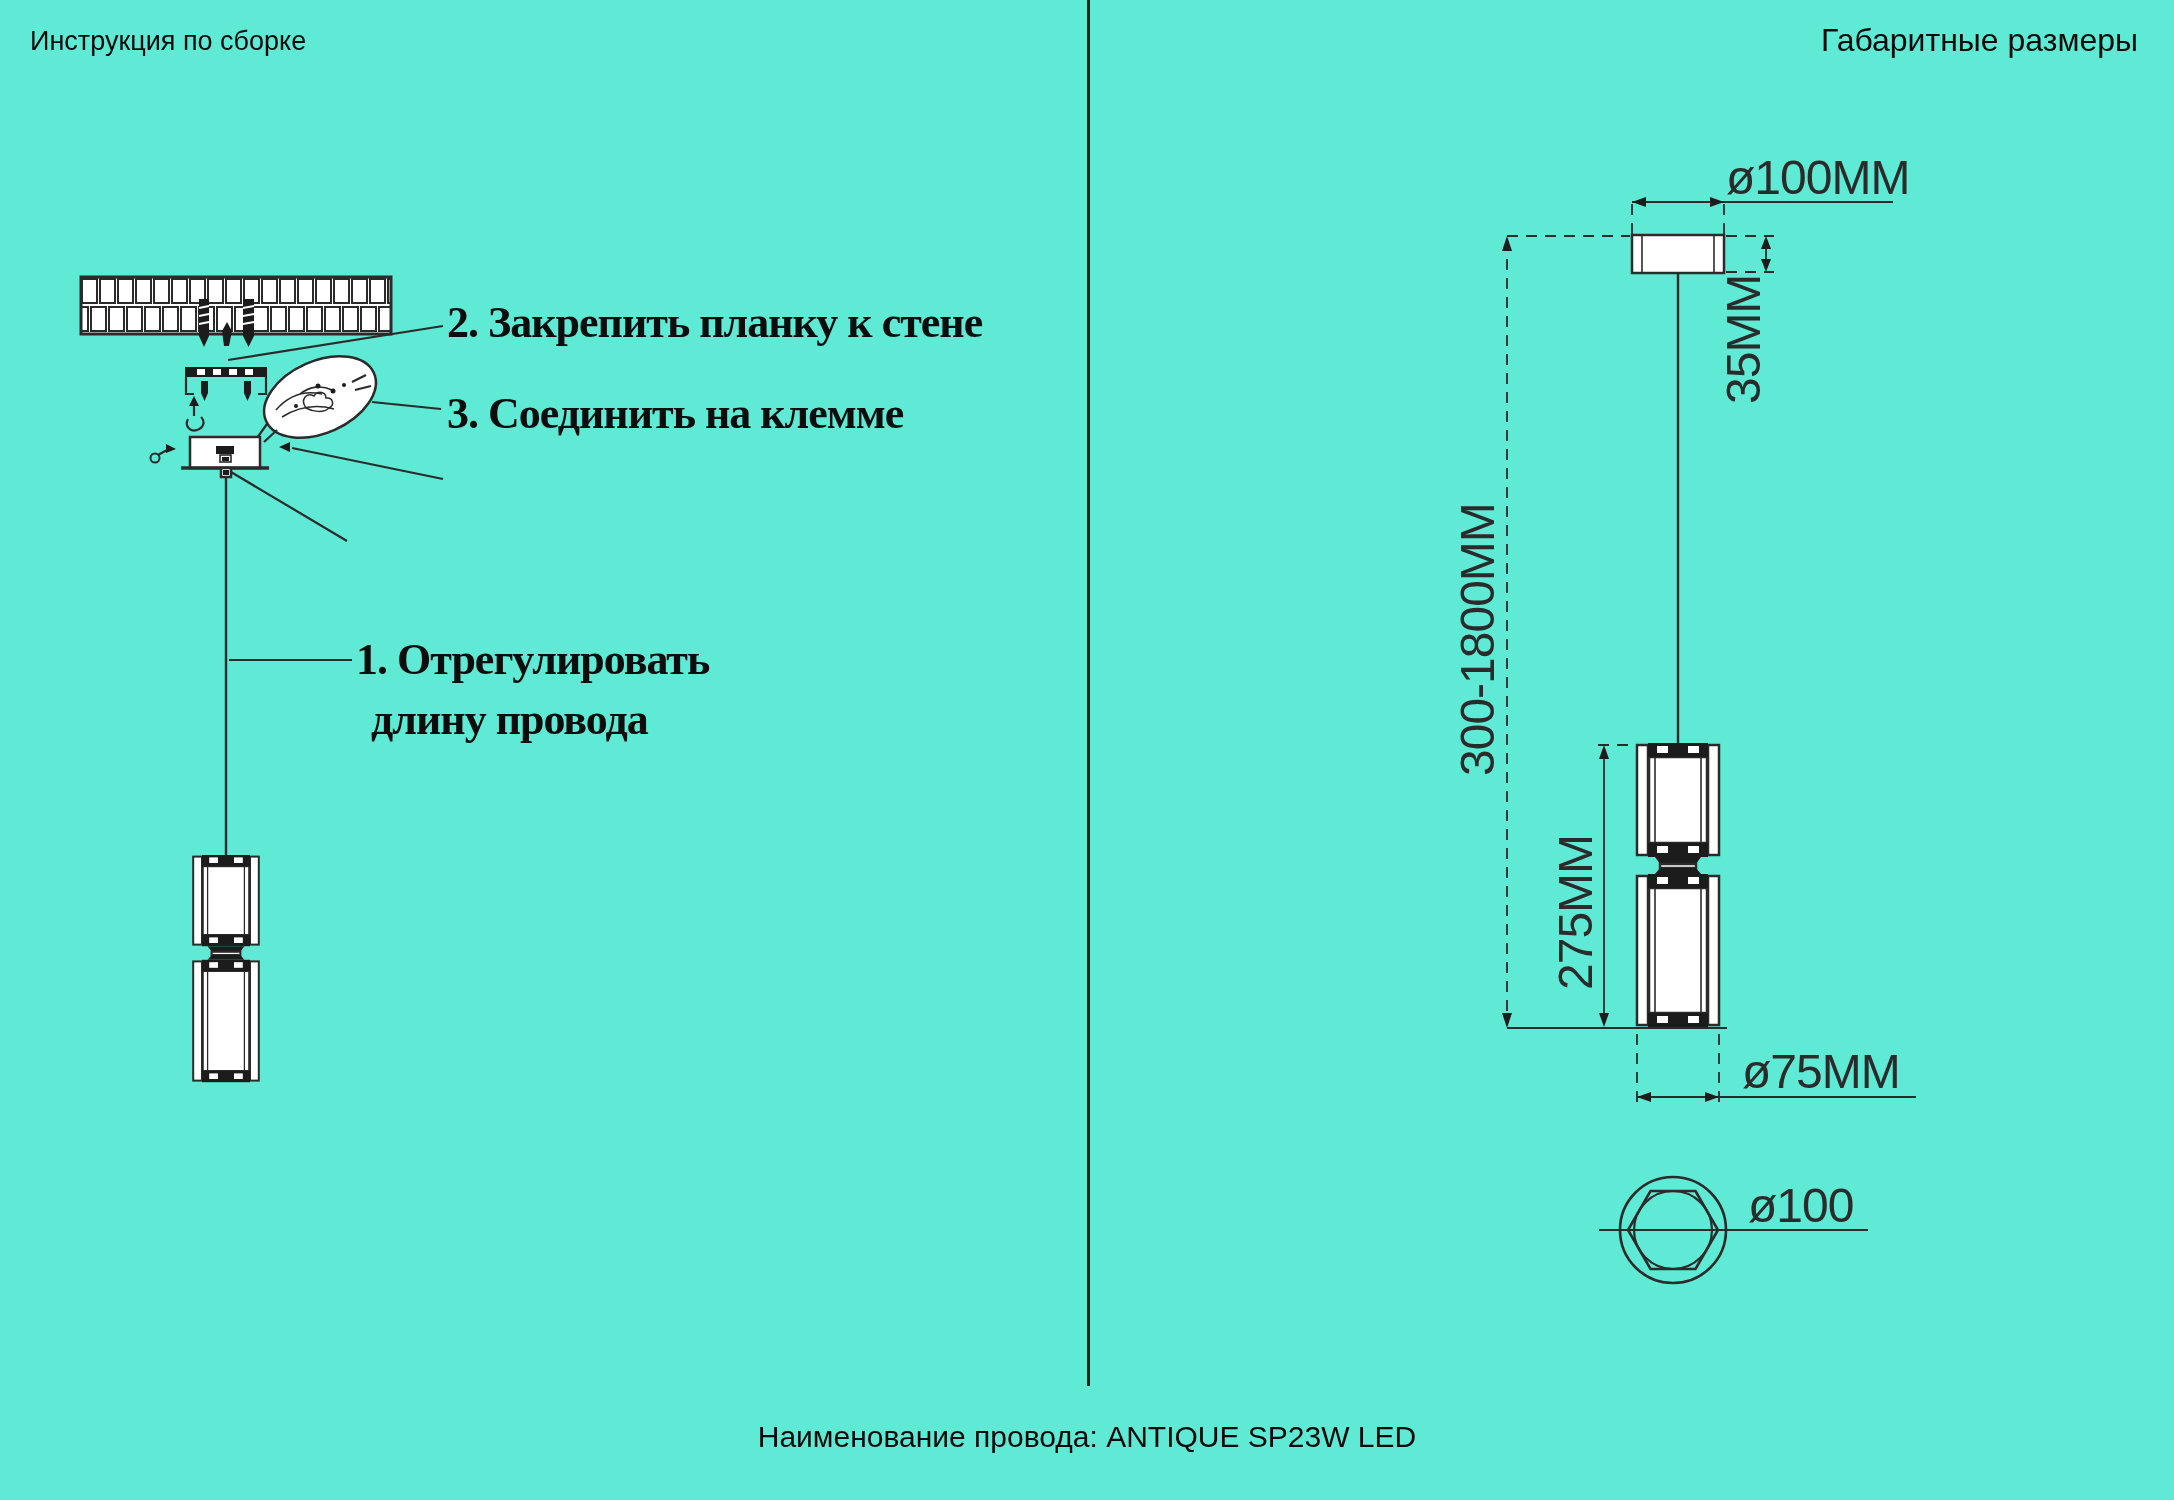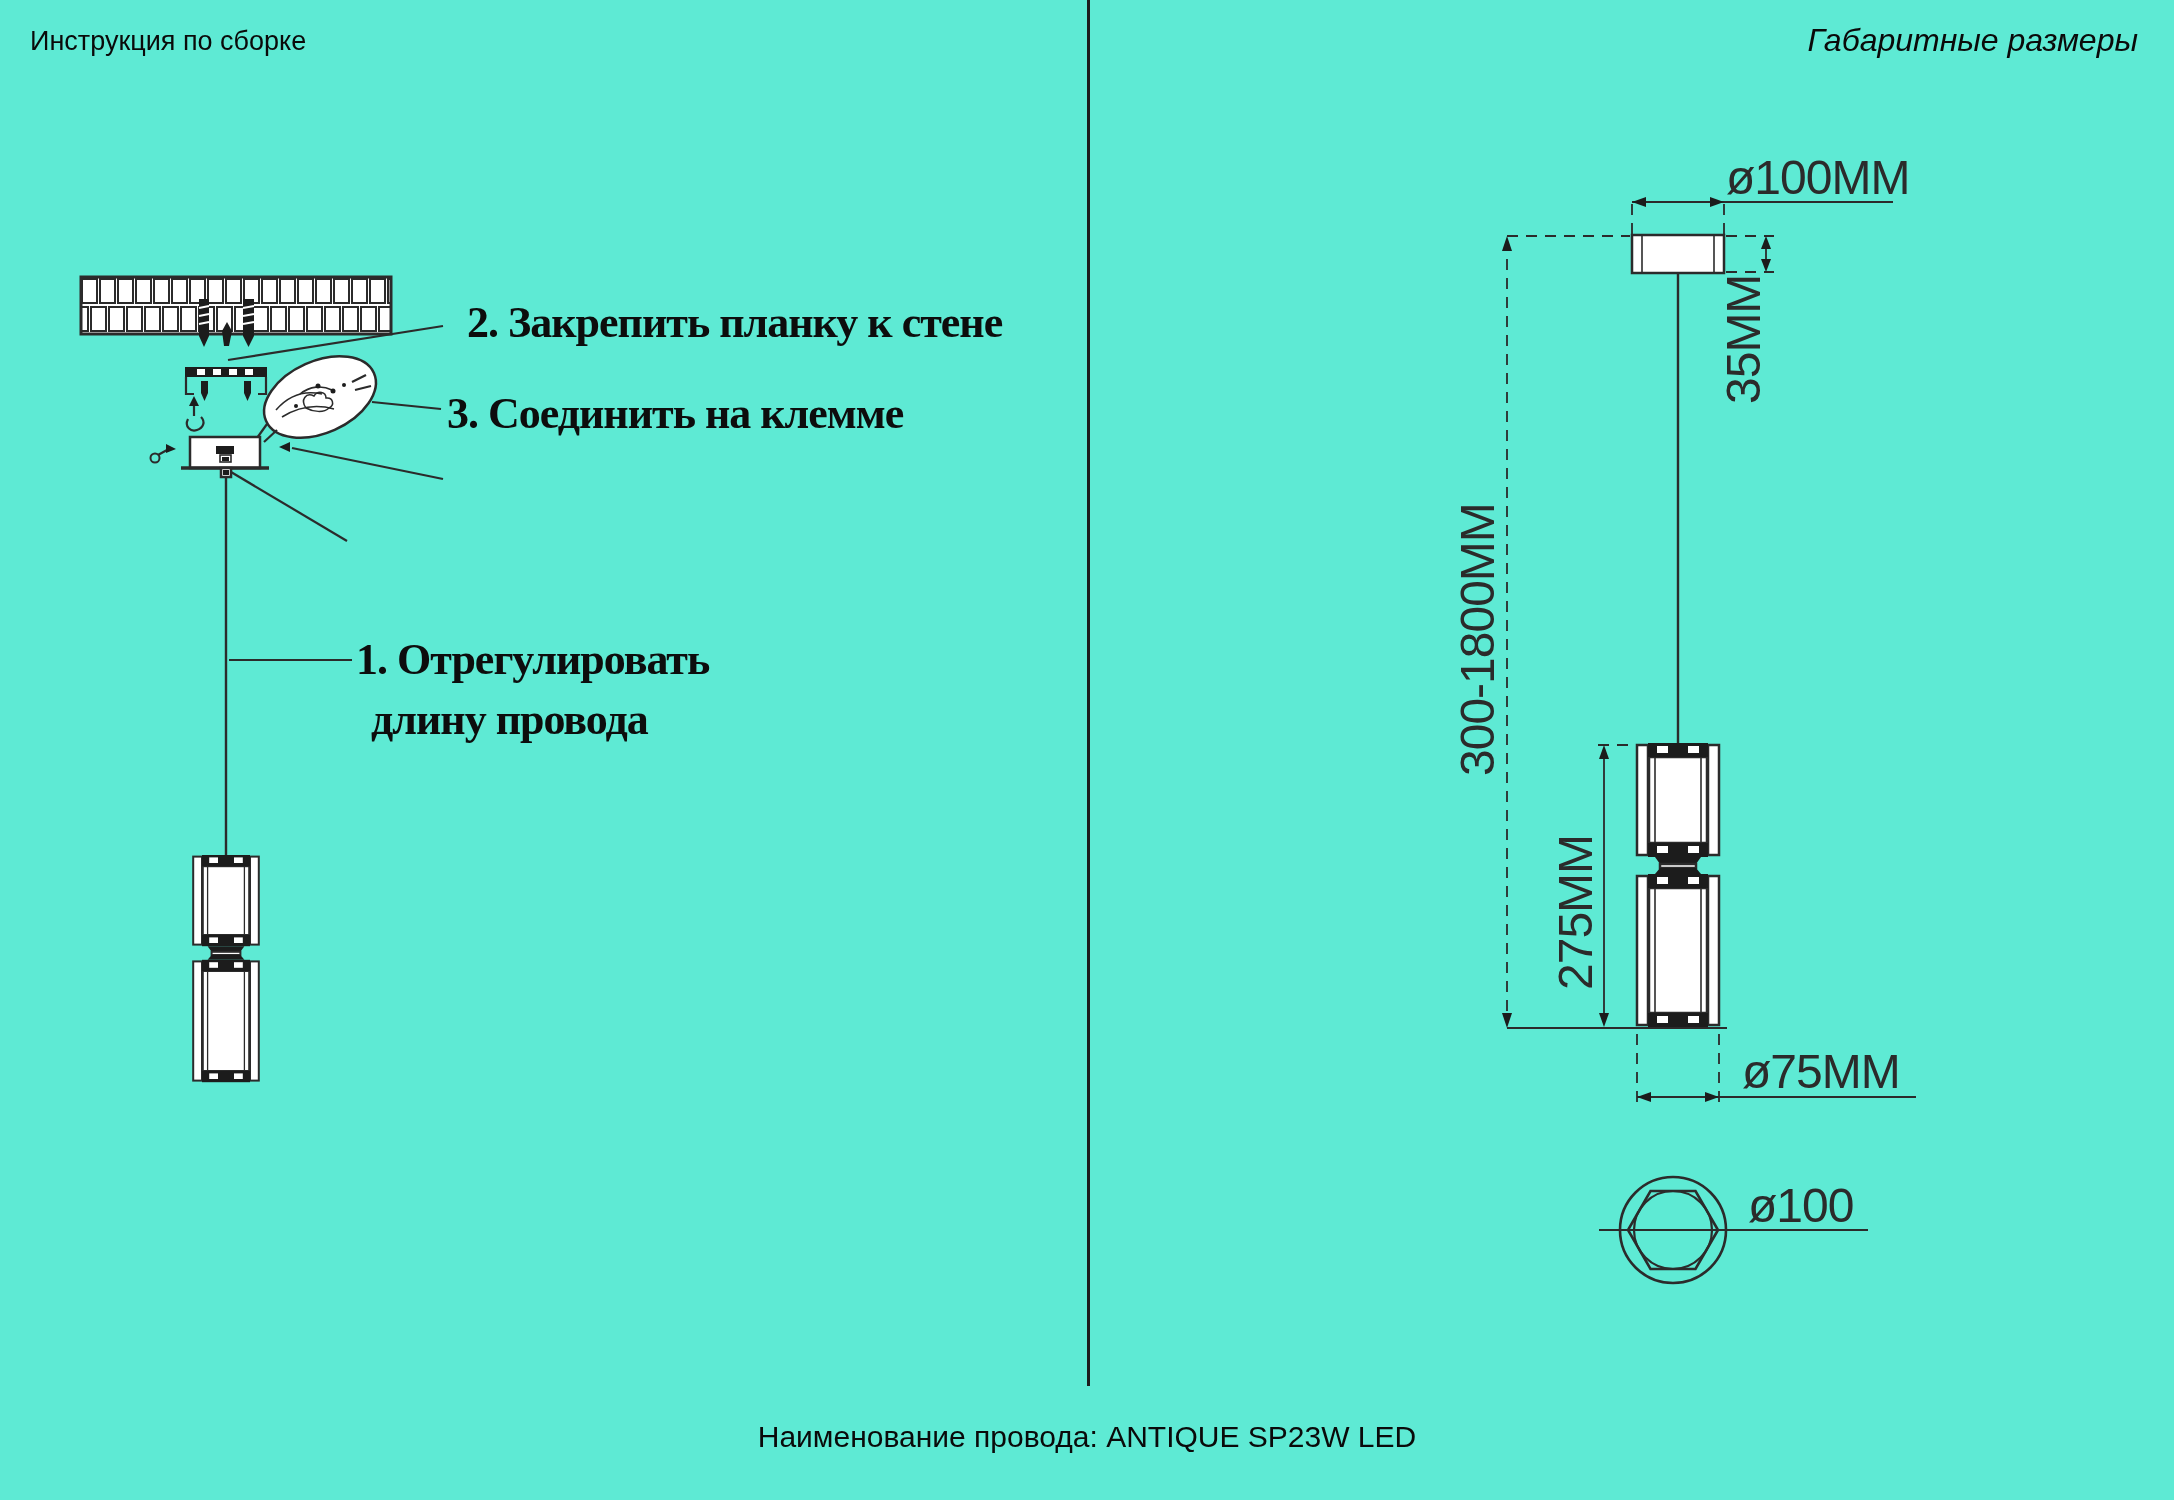--- a/index.html
+++ b/index.html
@@ -1,20 +1,20 @@
 <!DOCTYPE html>
 <html><head>
 <meta charset="utf-8">
 <style>
   html,body{margin:0;padding:0;background:#ffffff;}
   #page{position:relative;width:2174px;height:1500px;background:#5eead4;overflow:hidden;
         font-family:"Liberation Sans",sans-serif;color:#000;}
   .abs{position:absolute;}
   .panel-title{font:27px "Liberation Sans",sans-serif;color:#0a0a0a;white-space:nowrap;}
-  .panel-title.right{font-size:32px;font-style:italic;}
+  .panel-title.right{font-size:32px;}
   .step{font:bold 44px "Liberation Serif",serif;color:#0d0d0d;white-space:nowrap;letter-spacing:-1px;}
   .dim{font:48px "Liberation Sans",sans-serif;color:#2b2b2b;white-space:nowrap;letter-spacing:-1px;}
   .vlabel{writing-mode:vertical-rl;transform:rotate(180deg);text-align:center;}
   .caption{font:30px "Liberation Sans",sans-serif;color:#0a0a0a;text-align:center;left:0;right:0;}
   .divider{width:3px;background:#1d1d1d;}
   svg .ln{fill:#ffffff;stroke:#2b2b2b;stroke-width:2.5;}
   svg .nf{fill:none;stroke:#2b2b2b;stroke-width:2.2;}
   svg .thin{stroke:#2b2b2b;stroke-width:1.6;}
   svg .blk{fill:#1c1c1c;stroke:none;}
   svg .dimln{fill:none;stroke:#2b2b2b;stroke-width:1.8;}
@@ -23,21 +23,21 @@
 </head>
 <body>
 
 <div id="page">
 
   <div class="abs panel-title" style="left:30px;top:26px;">Инструкция по сборке</div>
   <div class="abs panel-title right" style="right:36px;top:22px;">Габаритные размеры</div>
 
   <div class="abs divider" style="left:1087px;top:0px;height:1386px;"></div>
 
-  <div class="abs step" style="left:447px;top:297px;margin-left:20px;">2. Закрепить планку к стене</div>
+  <div class="abs step" style="left:447px;top:297px;">2. Закрепить планку к стене</div>
   <div class="abs step" style="left:447px;top:388px;">3. Соединить на клемме</div>
   <div class="abs step" style="left:356px;top:634px;">1. Отрегулировать</div>
   <div class="abs step" style="left:371px;top:694px;">длину провода</div>
 
   <div class="abs dim" style="left:1726px;top:150px;">ø100MM</div>
   <div class="abs dim vlabel" style="left:1716px;top:272px;height:134px;">35MM</div>
   <div class="abs dim vlabel" style="left:1450px;top:450px;height:380px;">300-1800MM</div>
   <div class="abs dim vlabel" style="left:1548px;top:785px;height:255px;">275MM</div>
   <div class="abs dim" style="left:1742px;top:1044px;">ø75MM</div>
   <div class="abs dim" style="left:1748px;top:1178px;text-align:center;">ø100</div>

